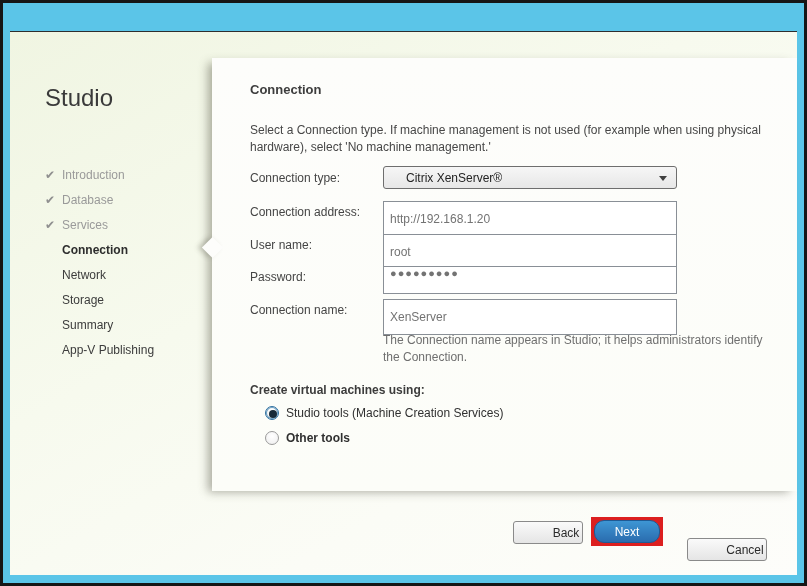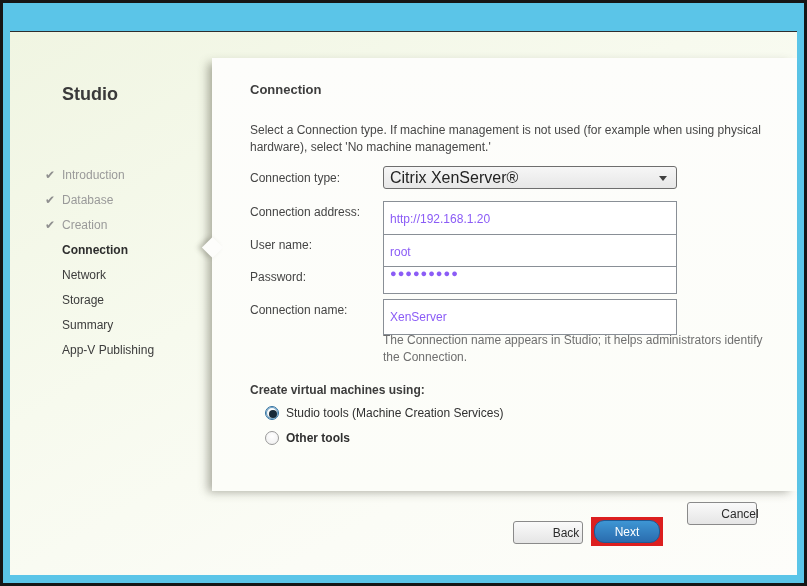--- a/index.html
+++ b/index.html
@@ -7,63 +7,63 @@
 
   .window{position:relative;width:807px;height:586px;background:#5bc5e8;border:3px solid #161616;overflow:hidden;}
   .titlebar{position:absolute;left:0;top:0;right:0;height:28px;display:flex;align-items:center;justify-content:center;margin-top:28px;}
   .title-text{font-size:14px;color:#1b1b1b;letter-spacing:.2px;}
 
   .dialog{position:absolute;left:7px;right:7px;top:28px;bottom:8px;
     background:linear-gradient(150deg,#f0f5e2 0%,#f7faee 40%,#fbfcf6 70%,#fdfdfa 100%);
     border-top:1px solid #2e2e2e;}
 
   
-  .brand{position:absolute;left:52px;top:52px;font-size:18px;font-weight:bold;color:#3a3a3a;}
+  .brand{position:absolute;left:35px;top:52px;font-size:24px;font-weight:normal;color:#3a3a3a;}
   .steps{position:absolute;left:35px;top:130px;width:165px;}
   .step{height:25px;display:flex;align-items:center;font-size:12px;color:#3c3c3c;}
   .step .check{width:17px;font-size:12px;color:#8f8f8f;}
   .step.done{color:#9a9a9a;}
   .step.current{font-weight:bold;color:#2d2d2d;}
 
   
   .panel{position:absolute;left:202px;top:26px;right:0;height:433px;
     background:linear-gradient(180deg,#fdfdfb,#fcfdf8);
     box-shadow:-6px 3px 9px -2px rgba(75,75,60,.45);}
   .notch{position:absolute;left:-7px;top:182px;width:15px;height:15px;background:#fdfdfb;
     transform:rotate(45deg);box-shadow:-3px 3px 5px rgba(75,75,60,.30);}
 
   .main{position:absolute;inset:0;}
   .heading{position:absolute;left:240px;top:50px;font-size:13px;font-weight:bold;color:#3d3d3d;}
   .intro{position:absolute;left:240px;top:90px;width:514px;font-size:12px;line-height:17px;color:#474747;}
 
   .field-label{position:absolute;left:240px;font-size:12px;color:#454545;}
   .tb{position:absolute;left:373px;width:294px;height:28px;border:1px solid #898f96;background:#fff;
-      font-size:12px;color:#8b5cf6;padding:17px 6px;outline:none;}
+      font-size:12px;color:#737373;padding:17px 6px;outline:none;}
   .tb.pw{font-size:11px;letter-spacing:1px;font-weight:bold;padding-top:2px;}
 
   .dropdown{position:absolute;left:373px;top:134px;width:294px;height:23px;border:1px solid #6e6e6e;border-radius:3px;
-    background:linear-gradient(180deg,#f6f6f6,#e7e7e7);display:flex;align-items:center;padding:0 6px;font-size:16px;color:#232323;}
+    background:linear-gradient(180deg,#f6f6f6,#e7e7e7);display:flex;align-items:center;padding:0 22px;font-size:12px;color:#232323;}
   .dd-arrow{position:absolute;right:9px;top:9px;width:0;height:0;border-left:4px solid transparent;
     border-right:4px solid transparent;border-top:5px solid #3f3f3f;}
 
   .hint{position:absolute;left:373px;top:300px;width:386px;font-size:12px;line-height:17px;color:#6f6f6f;}
 
   .cvm-label{position:absolute;left:240px;top:351px;font-size:12px;font-weight:bold;color:#3c3c3c;}
   .radio-row{position:absolute;left:255px;display:flex;font-size:12px;color:#303030;cursor:default;}
   .radio{width:14px;height:14px;border-radius:50%;background:#fff;border:1px solid #9a9a9a;margin-right:7px;position:relative;
     background:radial-gradient(circle at 50% 35%,#ffffff,#ededed);}
   .radio.on{border:1px solid #2f6f9f;box-shadow:inset 0 0 0 1px #6fa3c6;}
   .radio.on::after{content:"";position:absolute;left:3px;top:3px;width:8px;height:8px;border-radius:50%;background:#182a38;}
 
   
   .btn{position:absolute;height:23px;border:1px solid #8a8a8a;border-radius:3px;
     background:linear-gradient(180deg,#fafafa,#e5e5e5);font-size:12px;color:#2b2b2b;
     display:flex;align-items:center;justify-content:center;padding-left:36px;}
   .btn-back{left:503px;top:489px;width:70px;}
-  .btn-cancel{left:677px;top:470px;width:70px;}
+  .btn-cancel{left:677px;top:506px;width:80px;}
   .next-wrap{position:absolute;left:581px;top:485px;border:3px solid #dc1f1f;background:#dc1f1f;}
   .btn-next{position:relative;width:66px;height:23px;border:1px solid #1f5a94;border-radius:10px;
     background:linear-gradient(180deg,#3e96d4,#2a6cae);color:#fff;font-size:12px;
     display:flex;align-items:center;justify-content:center;}
 </style>
 </head>
 <body>
 
 <div class="window">
   <div class="titlebar">
@@ -78,21 +78,21 @@
       <div class="step done">
         <span class="check">✔</span>
         <span>Introduction</span>
       </div>
       <div class="step done">
         <span class="check">✔</span>
         <span>Database</span>
       </div>
       <div class="step done">
         <span class="check">✔</span>
-        <span>Creation</span>
+        <span>Services</span>
       </div>
       <div class="step current">
         <span class="check"></span>
         <span>Connection</span>
       </div>
       <div class="step">
         <span class="check"></span>
         <span>Network</span>
       </div>
       <div class="step">

